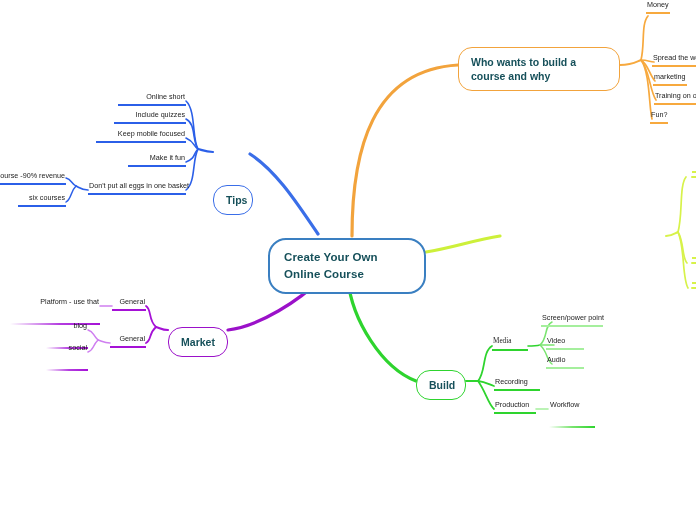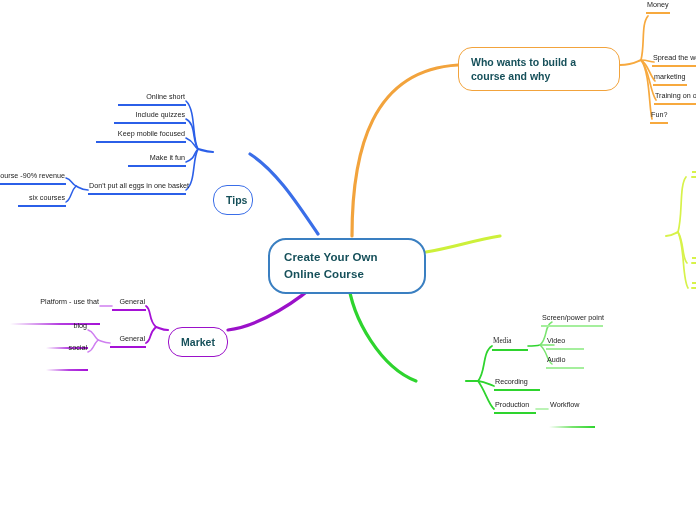--- a/index.html
+++ b/index.html
@@ -219,20 +219,21 @@
   <div class="node leaf purple ralign" style="left:112px; top:297px; width:34px;">General</div>
 
   <div class="node leaf purple ralign" style="left:110px; top:334px; width:36px;">General</div>
 
   <div class="node leaf purple fade-left ralign" style="left:10px; top:297px; width:90px;">Platform - use that</div>
 
   <div class="node leaf purple fade-left ralign" style="left:46px; top:321px; width:42px;">blog</div>
 
   <div class="node leaf purple fade-left ralign" style="left:46px; top:343px; width:42px;">social</div>
 
+  <div class="node cap green center-text" style="left:416px; top:370px; width:50px;">Build</div>
 
   <div class="node leaf green lalign" style="left:492px; top:337px; width:36px;font-family:Liberation Serif, serif;">Media</div>
 
   <div class="node leaf green lalign" style="left:494px; top:377px; width:46px;">Recording</div>
 
   <div class="node leaf green lalign" style="left:494px; top:400px; width:42px;">Production</div>
 
   <div class="node leaf green-l lalign" style="left:541px; top:313px; width:62px;">Screen/power point</div>
 
   <div class="node leaf green-l lalign" style="left:546px; top:336px; width:38px;">Video</div>

